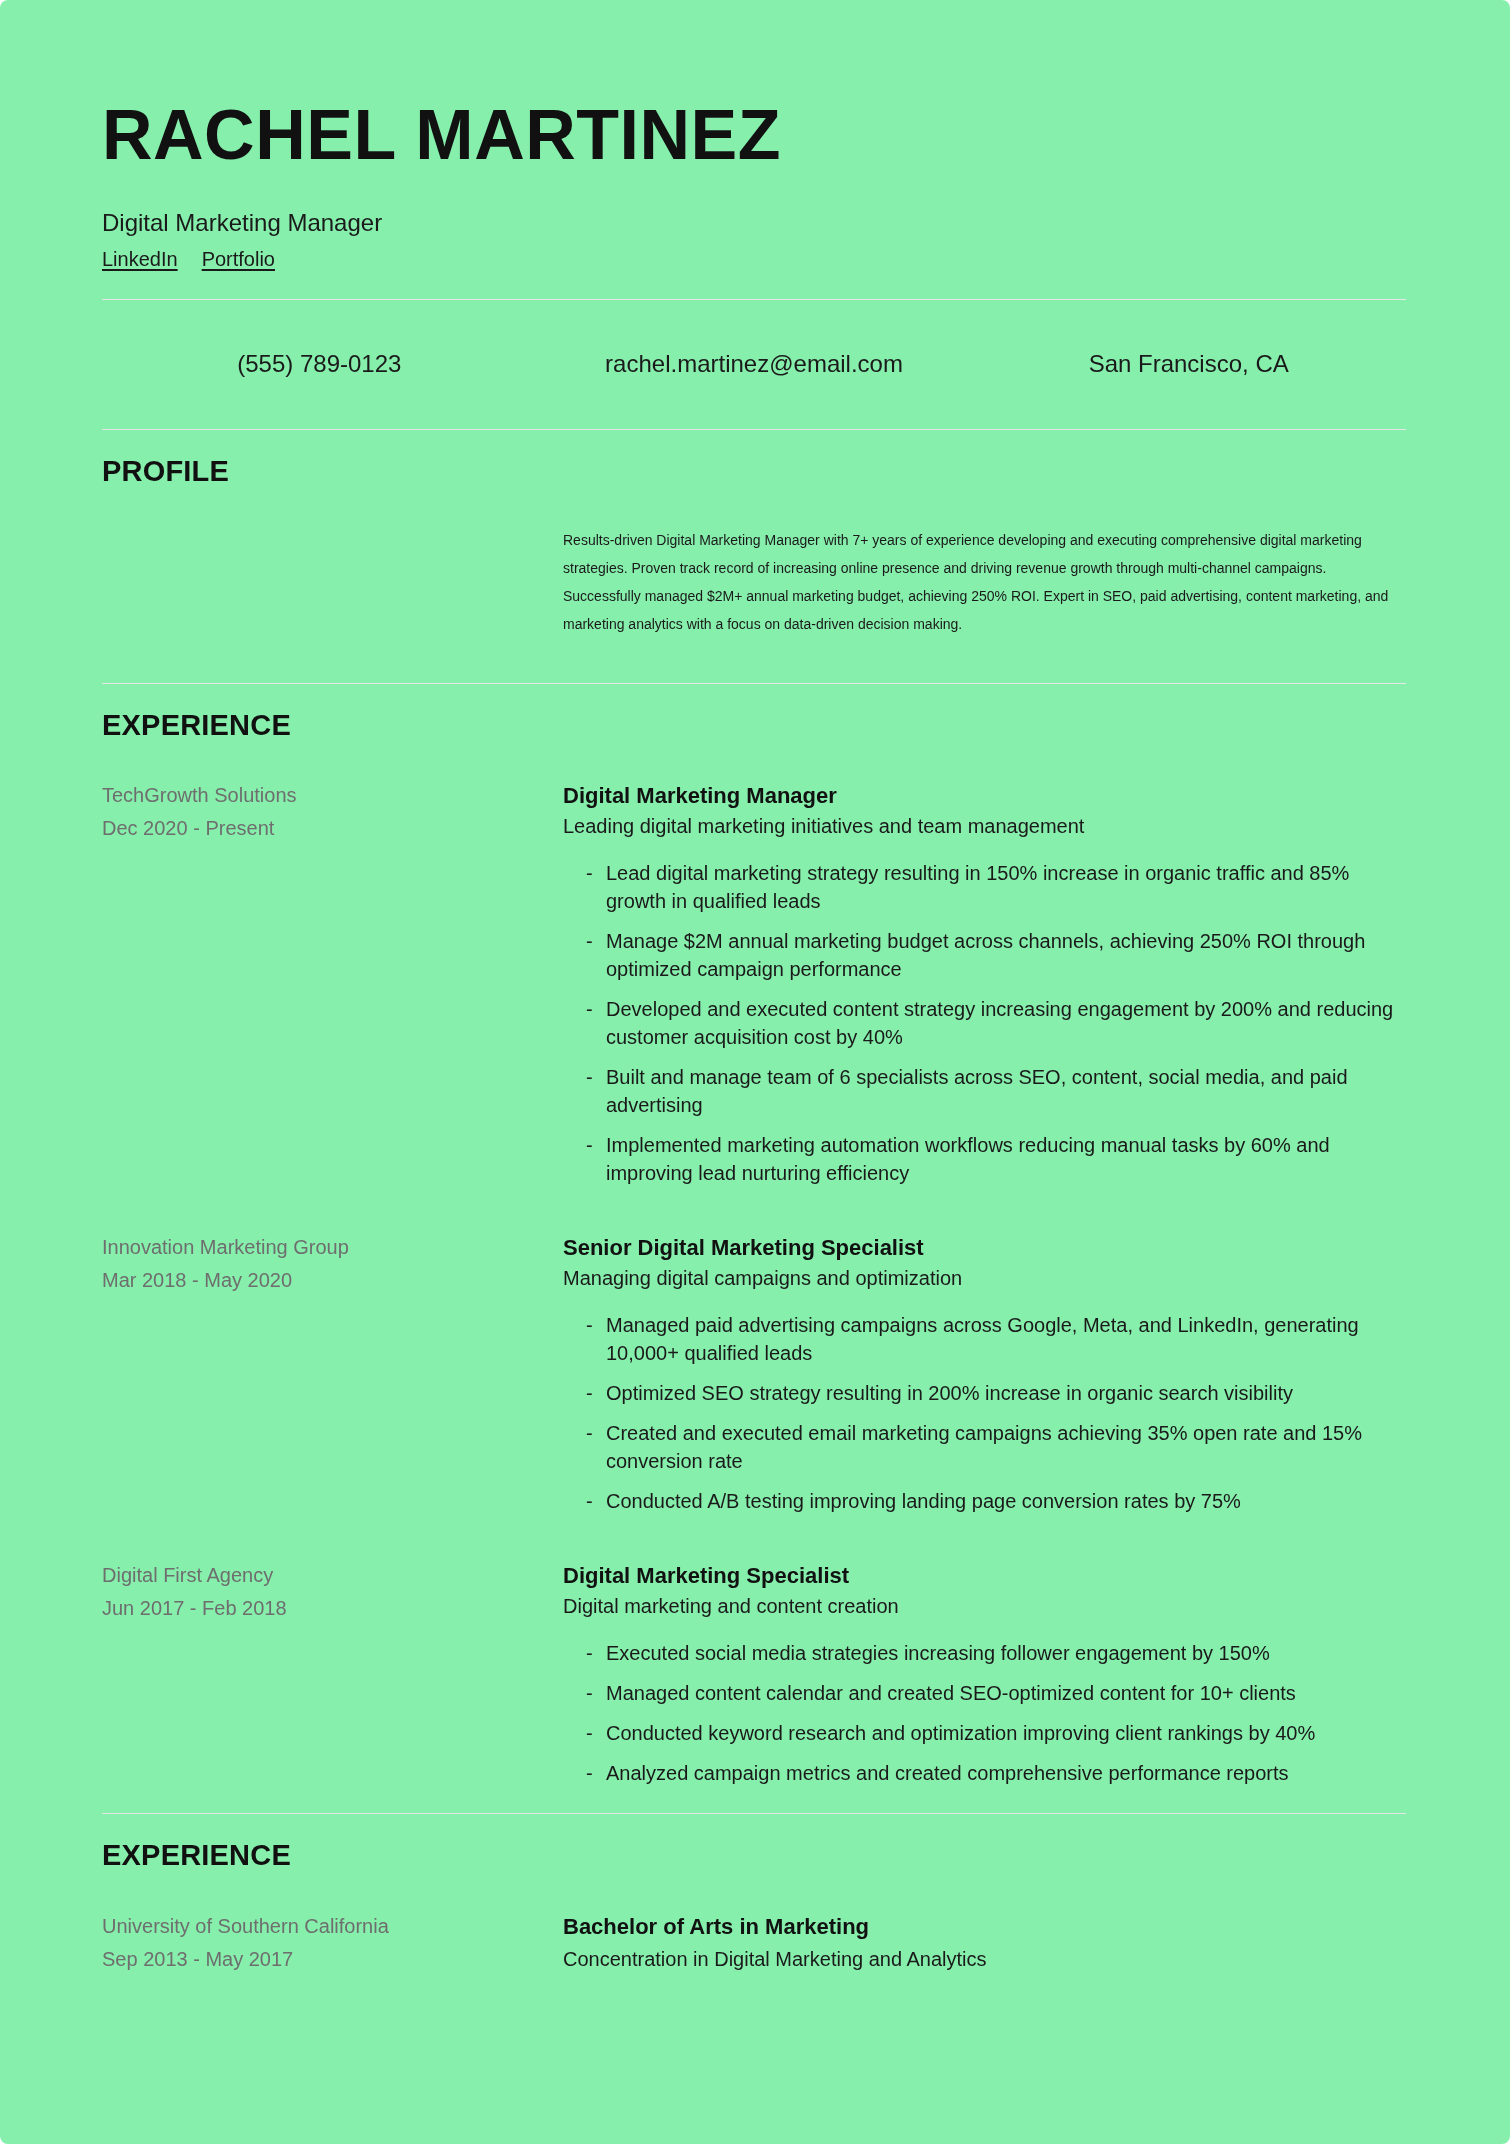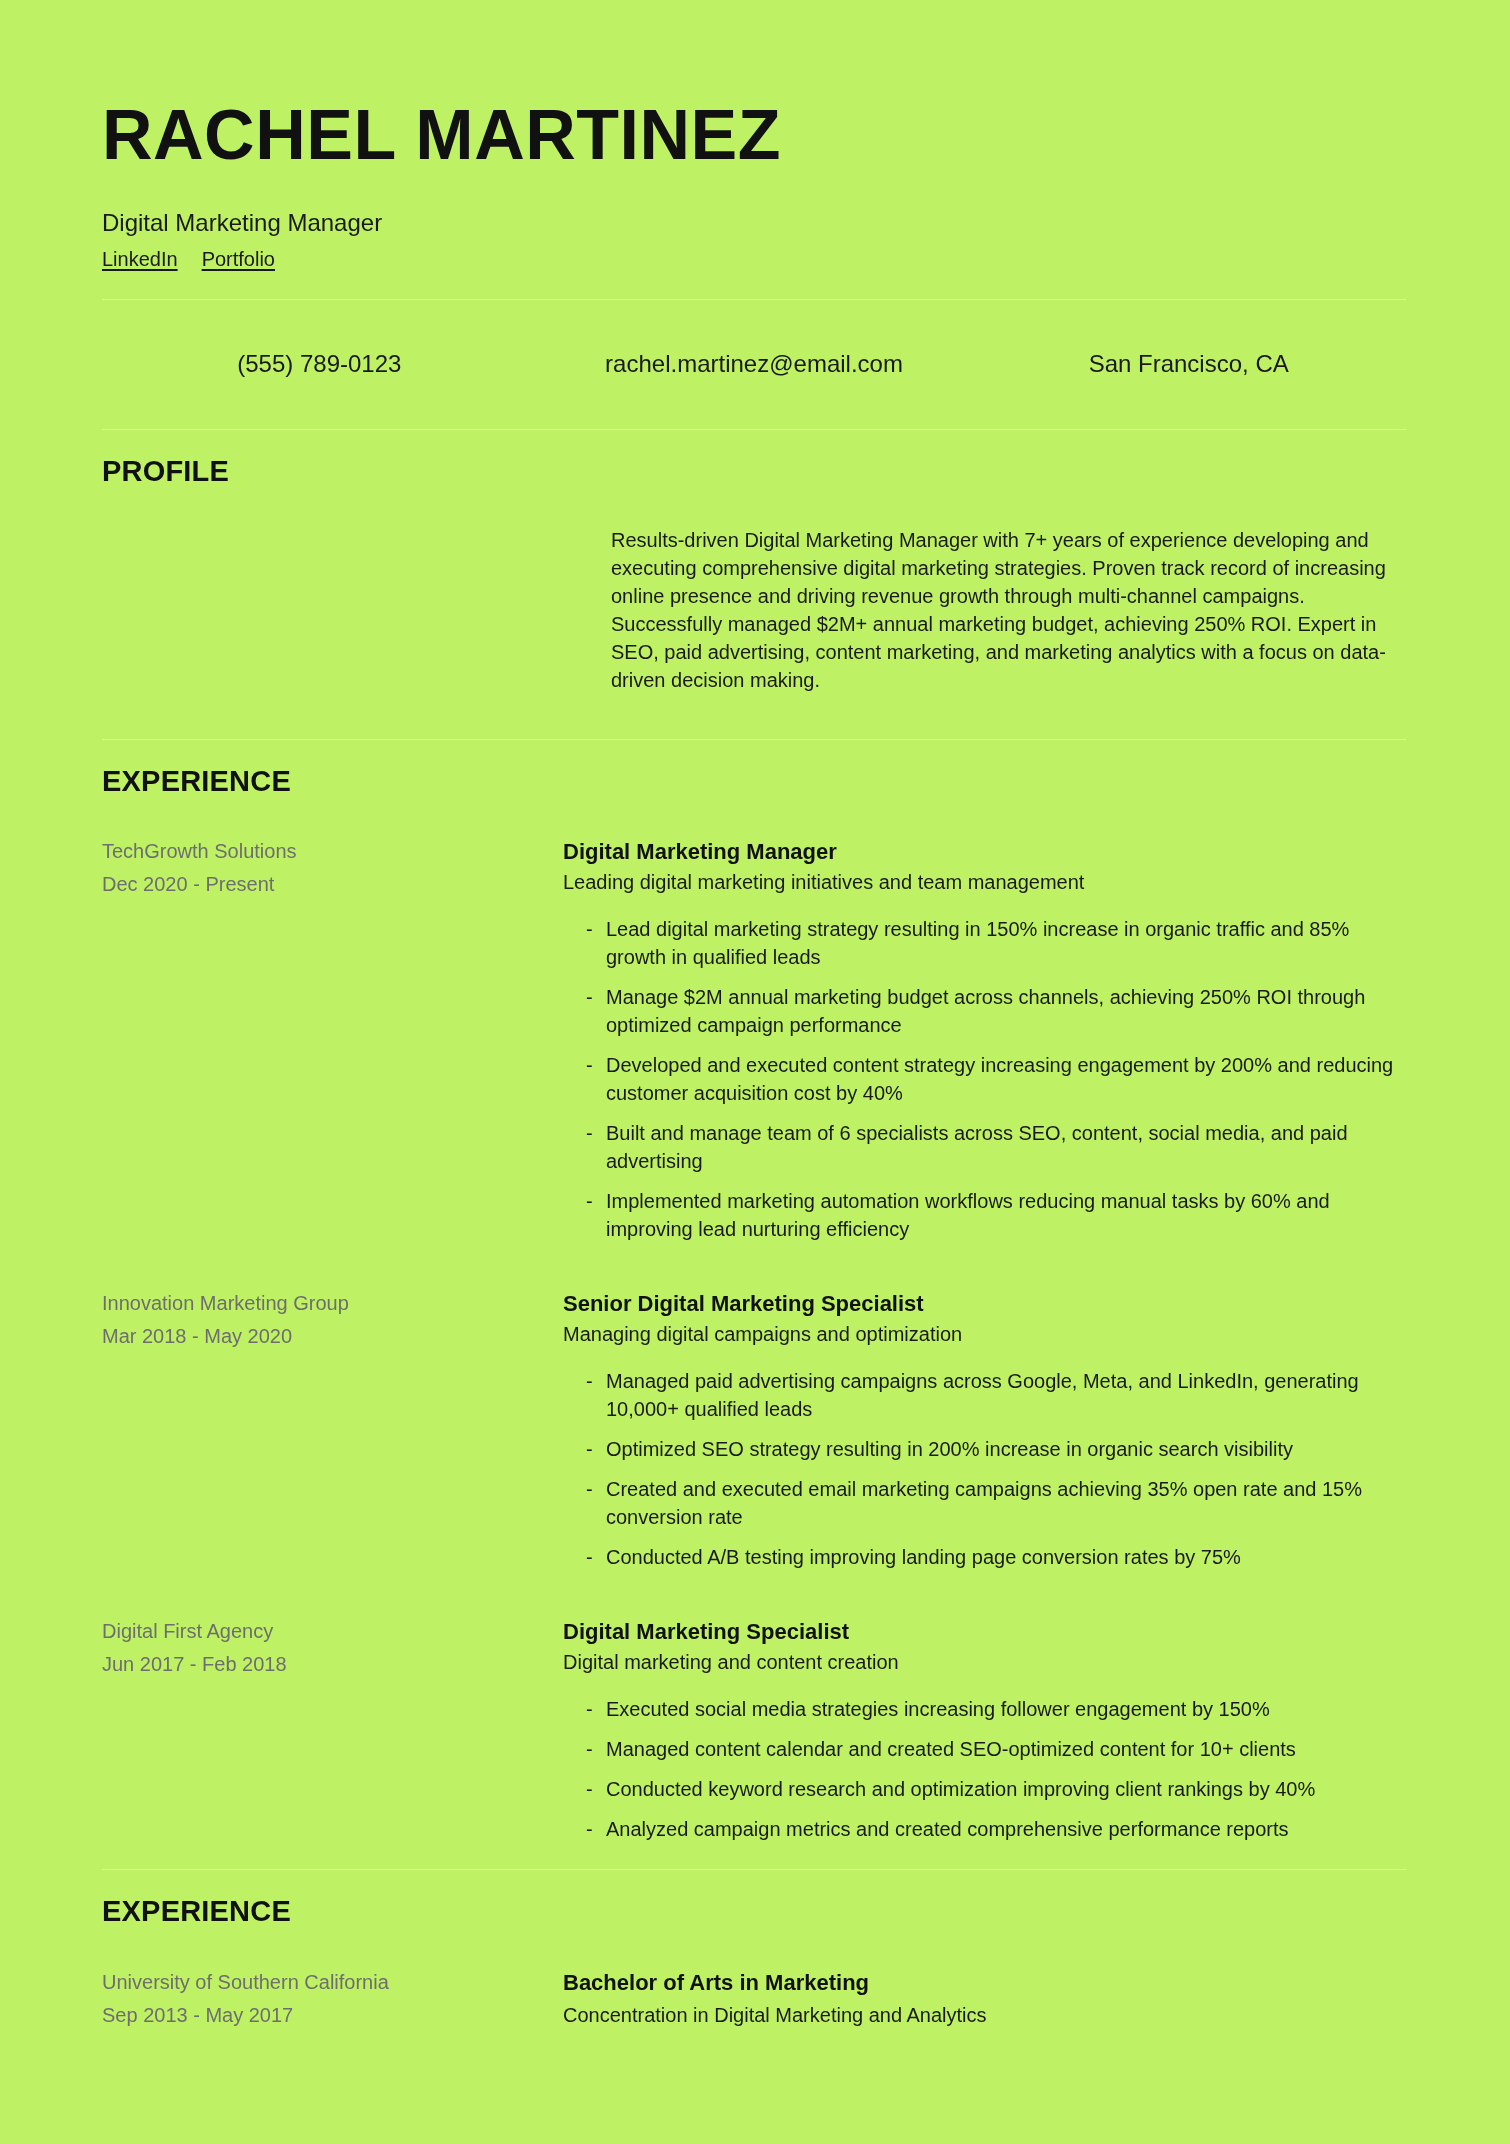--- a/index.html
+++ b/index.html
@@ -5,23 +5,24 @@
   * { box-sizing: border-box; margin: 0; padding: 0; }
   html, body { background: #ffffff; }
   body {
     font-family: "Liberation Sans", "DejaVu Sans", sans-serif;
     color: #141414;
     width: 1510px;
   }
   .page {
     width: 1510px;
     height: 2144px;
-    background: #bef264;
+    background: #86efac;
     padding: 92px 104px 12px 102px;
     overflow: hidden;
+    border-radius: 8px;
   }
   
   .name {
     font-size: 70px;
     font-weight: 700;
     letter-spacing: 0.5px;
     line-height: 1.25;
     color: #111111;
     white-space: nowrap;
   }
@@ -108,25 +109,24 @@
     color: #1a1a1a;
     margin-bottom: 12px;
   }
   .bullets li:last-child { margin-bottom: 0; }
   .bullets .dash {
     flex: 0 0 20px;
     width: 20px;
   }
   .bullets .bullet-text { flex: 1; }
   .summary {
-    font-size: 20px;
+    font-size: 14px;
     line-height: 28px;
     color: #1a1a1a;
     max-width: 848px;
-    margin-left: 48px;
   }
   .divider.before-experience { margin-top: 45px; }
   .divider.before-education { margin-top: 26px; }
   .degree {
     font-size: 22px;
     font-weight: 700;
     line-height: 33px;
     color: #111111;
   }
   .degree-details {

